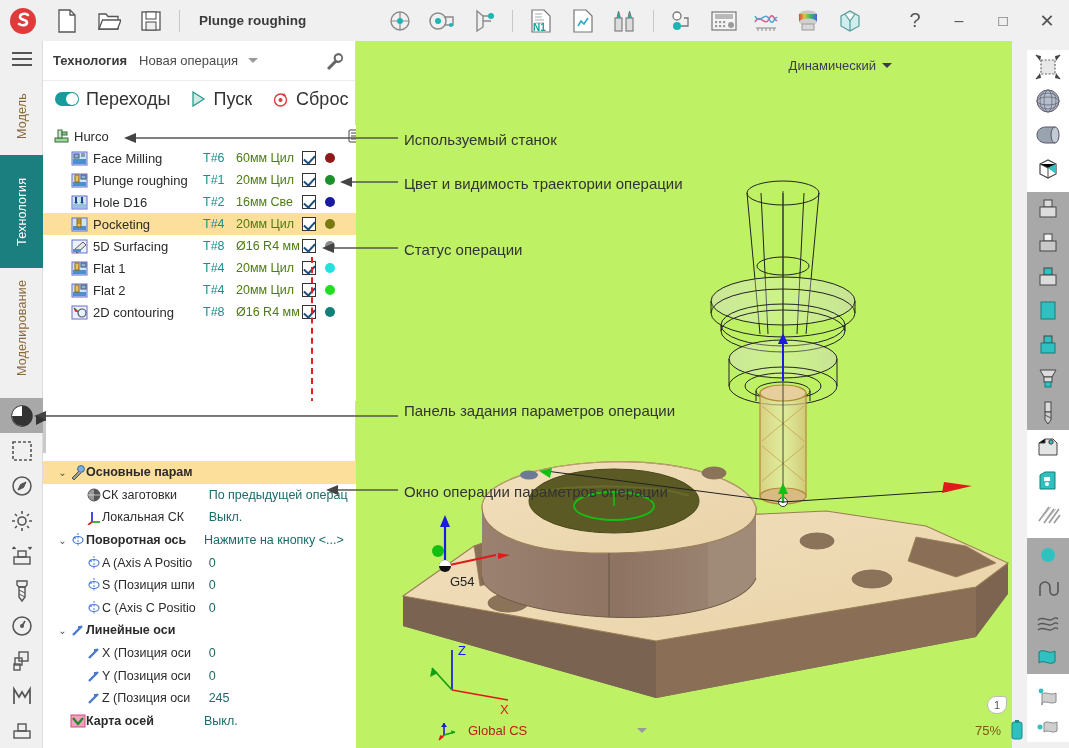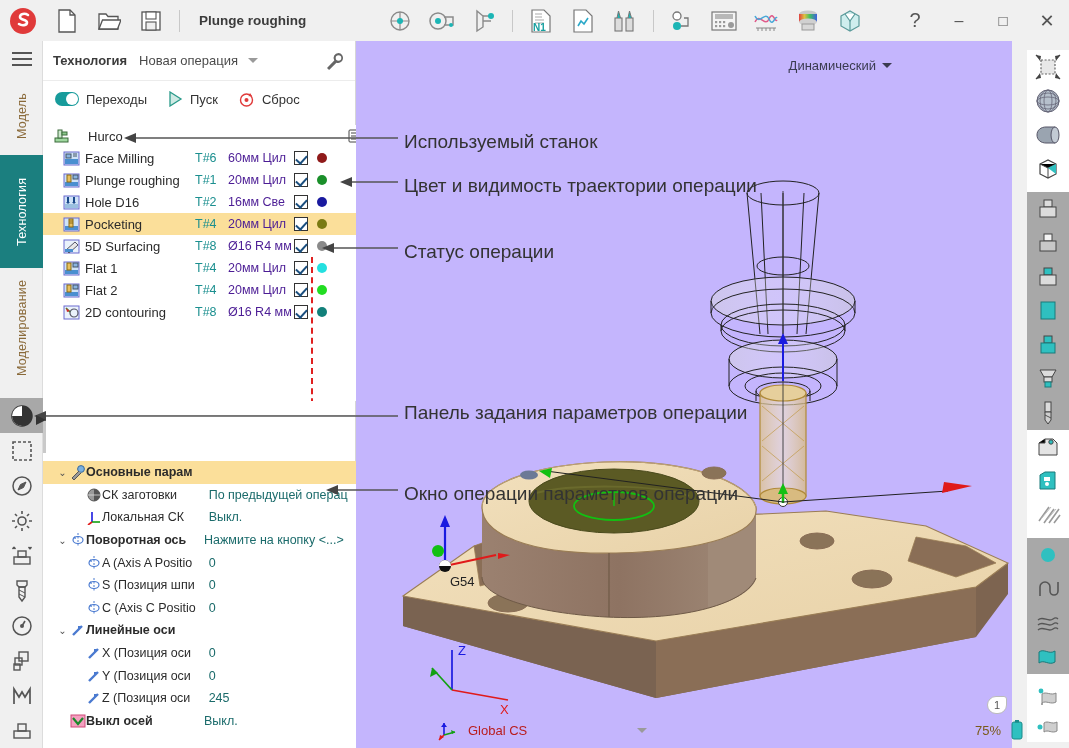--- a/index.html
+++ b/index.html
@@ -51,36 +51,36 @@
   .panel-head {
     height:40px; display:flex; align-items:center; padding:0 10px; gap:12px;
     border-bottom:1px solid #ececec;
   }
   .panel-head .lbl { font-weight:bold; font-size:13px; color:#3b3b3b; }
   .combo { font-size:13px; color:#4b4b4b; display:flex; align-items:center; gap:10px; cursor:pointer;}
   .caret { width:0;height:0;border-left:5px solid transparent;border-right:5px solid transparent;border-top:5px solid #9a9a9a;}
   .wrench { margin-left:auto; cursor:pointer; }
 
   .panel-actions { height:36px; display:flex; align-items:center; padding:0 12px; gap:20px; }
-  .act { display:flex; align-items:center; gap:7px; font-size:13px; color:#333; cursor:pointer; }
+  .act { display:flex; align-items:center; gap:7px; font-size:18px; color:#333; cursor:pointer; }
   .toggle { width:24px;height:14px;border-radius:7px;background:#179b9b;position:relative;}
   .toggle::after{content:"";position:absolute;right:1px;top:1px;width:12px;height:12px;border-radius:50%;background:#fff;}
 
   
   .optree { position:absolute; left:0; top:84px; width:313px; height:276px; background:#fff; overflow:hidden; }
-  .machine-row { display:flex; align-items:center; height:22px; padding-left:10px; gap:18px; cursor:pointer;}
+  .machine-row { display:flex; align-items:center; height:22px; padding-left:10px; gap:4px; cursor:pointer;}
   .machine-row .nm { font-size:13px; color:#2b2b2b; }
   .op-row {
-    display:flex; align-items:center; height:22px; padding-left:20px; cursor:pointer; position:relative;
+    display:flex; align-items:center; height:22px; padding-left:28px; cursor:pointer; position:relative;
   }
   .op-row.sel { background:#fbdf9a; }
   .op-ico { width:17px;height:15px;flex:0 0 17px; margin-right:5px; }
   .op-name { font-size:13px; color:#2b2b2b; width:110px; white-space:nowrap; overflow:hidden; }
   .op-tool { font-size:12.5px; color:#1b8f8f; width:33px; }
-  .op-desc { font-size:12.5px; color:#4c1d95; width:64px; white-space:nowrap; overflow:hidden; }
+  .op-desc { font-size:12.5px; color:#4d7c0f; width:64px; white-space:nowrap; overflow:hidden; }
   .op-chk { width:14px;height:14px;border:1px solid #333;background:#fff;margin-left:2px;position:relative;flex:0 0 14px;}
   .op-chk::after{content:"";position:absolute;left:3px;top:1px;width:5px;height:9px;border:solid #1b4f7f;border-width:0 2px 2px 0;transform:rotate(42deg);}
   .op-dot { width:10px;height:10px;border-radius:50%;margin-left:9px; flex:0 0 10px;}
 
   .redline { position:absolute; left:268px; top:132px; width:0; height:228px;
              border-left:2px dashed #e02020; z-index:4; }
 
   .panel-splitter { position:absolute; left:0; top:374px; width:313px; height:1px; background:#dcdcdc; }
   .setup-head { position:absolute; left:0; top:382px; width:313px; height:26px;
                 display:flex; align-items:center; padding-left:12px;
@@ -91,25 +91,25 @@
   .ptree { position:absolute; left:0; top:420px; width:313px; height:290px; background:#fff; }
   .prow { display:flex; align-items:center; height:22.6px; font-size:12.5px; color:#2b2b2b; cursor:pointer;}
   .prow.hl { background:#fbdf9a; }
   .chev { width:15px; text-align:center; color:#555; font-size:10px; flex:0 0 15px;}
   .pico { width:16px; height:16px; flex:0 0 16px; display:flex;align-items:center;justify-content:center;}
   .pname { white-space:nowrap; overflow:hidden; }
   .pname.b { font-weight:bold; }
   .pval { color:#1b6b6b; font-size:12.5px; white-space:nowrap; overflow:hidden; }
 
   
-  .viewport { position:absolute; left:356px; top:41px; width:656px; height:707px; background:#c4b5fd; overflow:hidden;}
+  .viewport { position:absolute; left:356px; top:41px; width:656px; height:707px; background:#bef264; overflow:hidden;}
   .view-mode { position:absolute; right:120px; top:17px; font-size:13px; color:#3b3b50; cursor:pointer; display:flex;align-items:center;gap:6px;}
 
   
-  .callout { position:absolute; font-size:19px; color:#333; white-space:nowrap; }
+  .callout { position:absolute; font-size:15px; color:#333; white-space:nowrap; }
 
   
   .rtool { position:absolute; right:0; width:42px; background:#fff; }
   .rgroup { background:#fff; }
   .rbtn { width:42px; height:34px; display:flex;align-items:center;justify-content:center; cursor:pointer; }
   .rbtn.gray { background:#a8a8a8; }
 
   
   .statusbar { position:absolute; left:356px; bottom:0; width:713px; height:36px;
                display:flex; align-items:center; gap:10px; padding-left:80px; }
@@ -678,21 +678,21 @@
           </div>
           <div class="prow">
             <span style="width:12px;flex:0 0 12px"></span>
             <span class="chev"></span>
             <span class="pico">
               <svg width="16" height="16" viewBox="0 0 16 16">
                 <rect x="1" y="2" width="14" height="12" fill="#f4a0c0" stroke="#d04a7a"></rect>
                 <path d="M3 5l5 6 5-6" fill="none" stroke="#1a8a2a" stroke-width="2.2"></path>
               </svg>
             </span>
-            <span class="pname b" style="width:118px">Выкл осей</span>
+            <span class="pname b" style="width:118px">Карта осей</span>
             <span class="pval" style="width:152px">Выкл.</span>
           </div>
         </div>
     </div>
   </div>
 
   <div class="viewport">
 
     <div class="view-mode">
       <span>Динамический</span>

